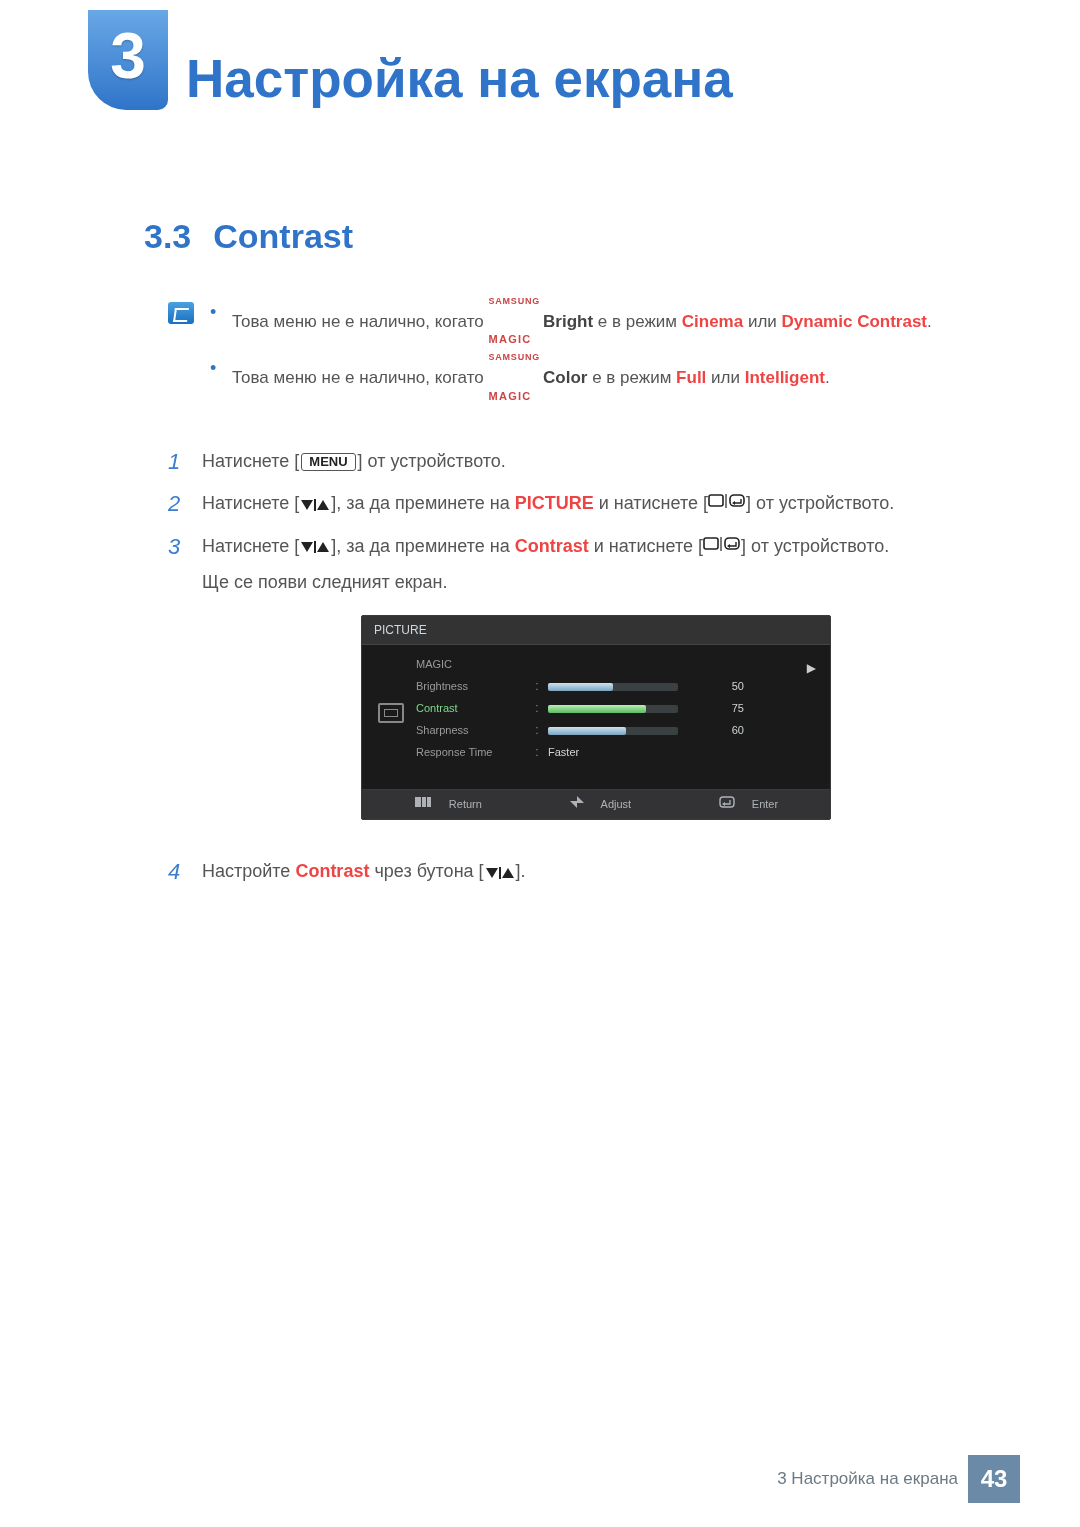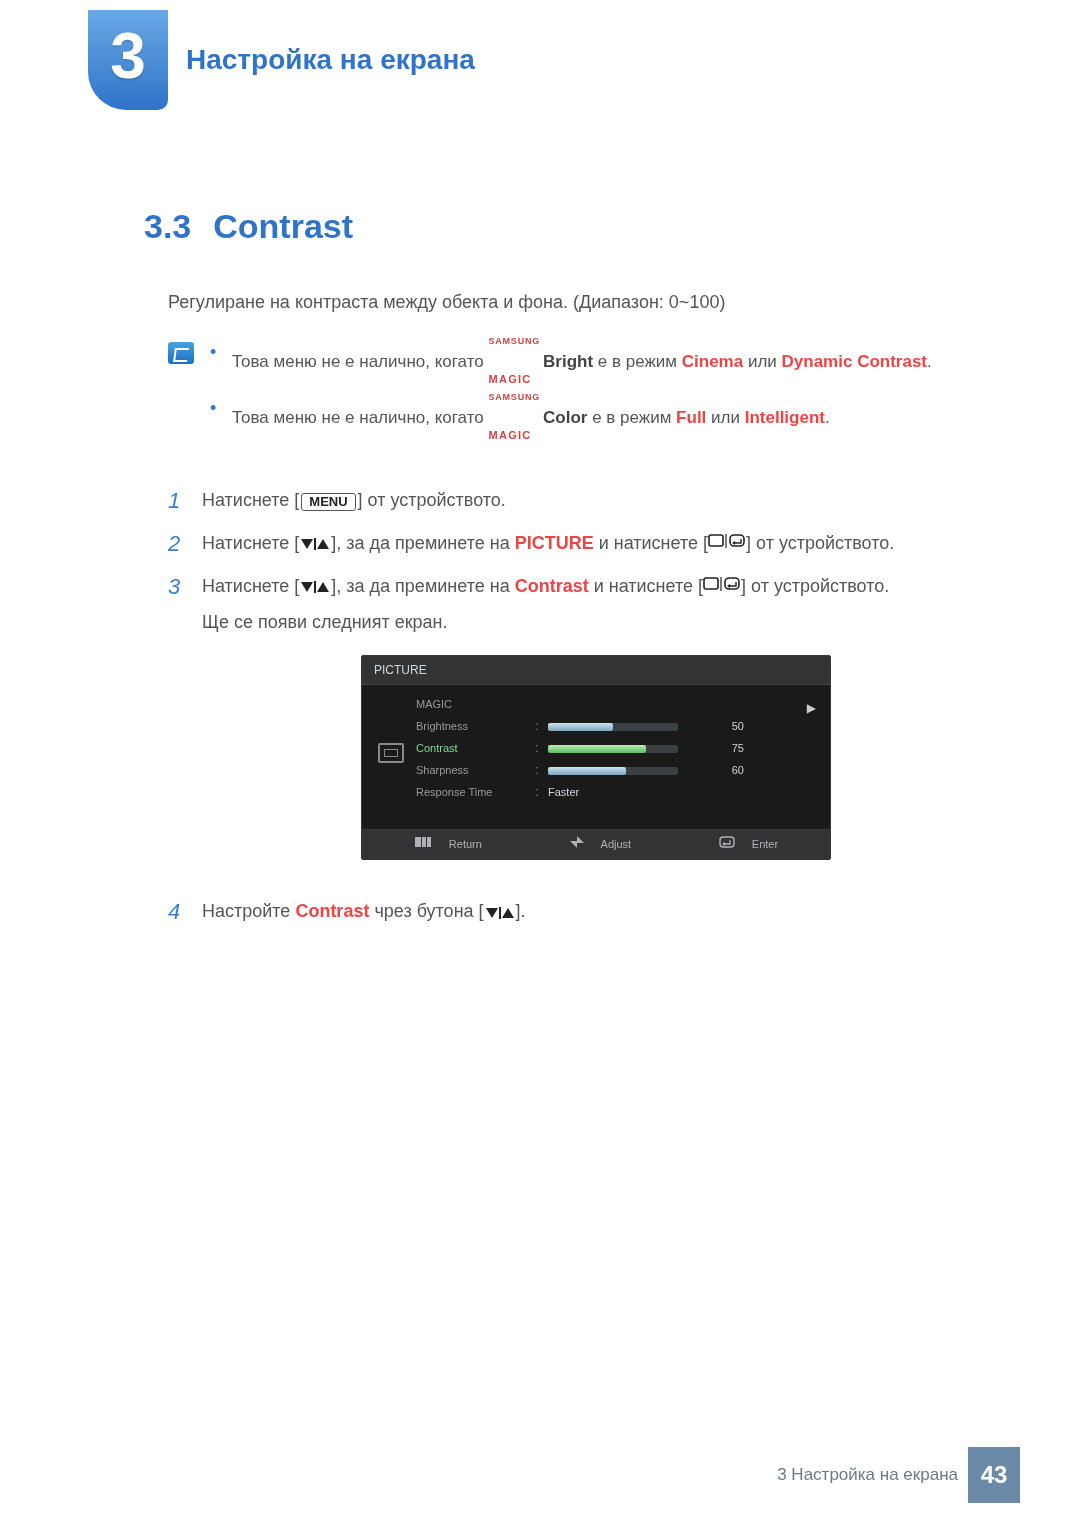--- a/index.html
+++ b/index.html
@@ -31,21 +31,21 @@
     font-size: 64px;
     font-weight: bold;
     display: flex;
     align-items: center;
     justify-content: center;
     padding-bottom: 6px;
     text-shadow: 0 1px 2px rgba(0,0,0,.25);
   }
   .chapter-title {
     color: #2f74c9;
-    font-size: 28px;
+    font-size: 53px;
     font-weight: bold;
     padding-top: 28px;
   }
 
   
   .content {
     padding: 90px 90px 0 108px;
   }
   .h2 {
     color: #2f74c9;
@@ -225,21 +225,21 @@
     gap:10px;
     padding-right:60px;
   }
   .footer-text{
     color:#6a7a86;
     font-size:17px;
   }
   .page-num-box{
     background:#6a8aa8;
     width:52px;
-    height:56px;
+    height:48px;
     display:flex;
     align-items:center;
     justify-content:center;
     color:#fff;
     font-size:24px;
     font-weight:bold;
   }
 </style>
 </head>
 <body>
@@ -247,21 +247,20 @@
 <div class="chapter-header">
   <div class="chapter-badge">3</div>
   <div class="chapter-title">Настройка на екрана</div>
 </div>
 
 <div class="content">
   <div class="h2">
     <span class="num">3.3</span><span>Contrast</span>
   </div>
 
-  <p class="para">Регулиране на контраста между обекта и фона. (Диапазон: 0~100)</p>
 
   <div class="note">
     <div class="note-icon"></div>
     <ul class="note-list">
       <li>
         <span>Това меню не е налично, когато </span><span class="magic">
             <span class="samsung">SAMSUNG</span>
             <span class="m">MAGIC</span>
           </span><span class="bold">Bright</span><span> е в режим </span><span class="red">Cinema</span><span> или </span><span class="red">Dynamic Contrast</span><span>.</span>
       </li>

